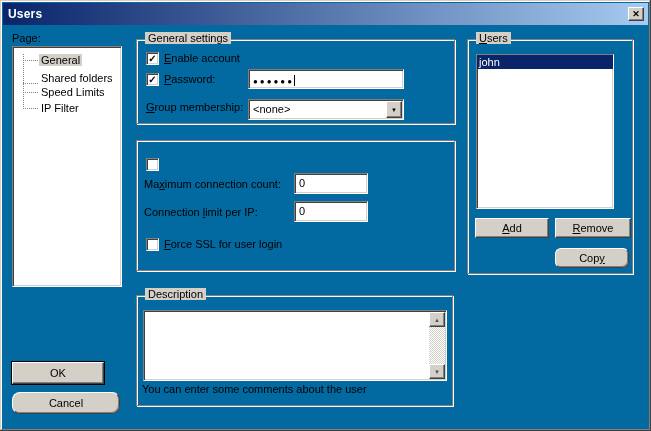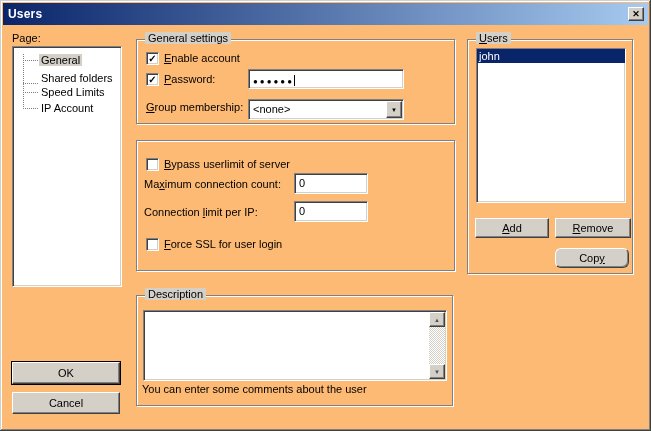--- a/index.html
+++ b/index.html
@@ -1,20 +1,20 @@
 <!DOCTYPE html>
 <html><head>
 <meta charset="utf-8">
 <style>
   * { margin:0; padding:0; box-sizing:border-box; }
   html,body { width:651px; height:431px; }
   body { font-family:"Liberation Sans", sans-serif; font-size:11px; color:#000; }
 
   .window {
-    position:relative; width:651px; height:431px; background:#fdba74;
+    position:relative; width:651px; height:431px; background:#0369a1;
     box-shadow: inset -1px -1px 0 #404040, inset 1px 1px 0 #d4d0c8,
                 inset -2px -2px 0 #808080, inset 2px 2px 0 #ffffff;
     overflow:hidden;
   }
 
   .titlebar {
     position:absolute; left:3px; top:3px; right:3px; height:22px;
     background:linear-gradient(to right,#0a246a,#a6caf0);
     display:flex; align-items:center; padding-left:5px;
   }
@@ -118,21 +118,21 @@
     <div class="tree-item" style="top:21px;align-items:flex-end;">
       <span class="hline"></span>
       <span class="ti-label">Shared folders</span>
     </div>
     <div class="tree-item" style="top:37px;">
       <span class="hline"></span>
       <span class="ti-label">Speed Limits</span>
     </div>
     <div class="tree-item" style="top:53px;">
       <span class="hline"></span>
-      <span class="ti-label">IP Account</span>
+      <span class="ti-label">IP Filter</span>
     </div>
   </div>
 
   <div class="groupbox" style="left:136px; top:39px; width:319px; height:85px;">
     <span class="glabel">General settings</span>
 
     <div class="checkbox" style="left:9px; top:12px;">✓</div>
     <div class="label" style="left:27px; top:12px;"><span></span><span class="ul">E</span><span>nable account</span></div>
 
     <div class="checkbox" style="left:9px; top:33px;">✓</div>
@@ -141,21 +141,20 @@
 
     <div class="label" style="left:9px; top:61px;"><span></span><span class="ul">G</span><span>roup membership:</span></div>
     <div class="combo sunken" style="left:111px; top:59px; width:156px; height:21px;">
       <span class="combo-text">&lt;none&gt;</span>
       <span class="combo-arrow">▼</span>
     </div>
   </div>
 
   <div class="groupbox" style="left:136px; top:140px; width:319px; height:131px;">
     <div class="checkbox" style="left:9px; top:17px;"></div>
-    <div class="label" style="left:27px; top:17px;"><span></span><span class="ul">B</span><span>ypass userlimit of server</span></div>
 
     <div class="label" style="left:7px; top:37px;"><span>Ma</span><span class="ul">x</span><span>imum connection count:</span></div>
     <div class="field sunken" style="left:157px; top:32px; width:74px; height:21px;">0</div>
 
     <div class="label" style="left:7px; top:65px;"><span>Connection </span><span class="ul">l</span><span>imit per IP:</span></div>
     <div class="field sunken" style="left:157px; top:60px; width:74px; height:21px;">0</div>
 
     <div class="checkbox" style="left:9px; top:97px;"></div>
     <div class="label" style="left:27px; top:97px;"><span></span><span class="ul">F</span><span>orce SSL for user login</span></div>
   </div>
@@ -168,31 +167,31 @@
         <div class="sb-btn sb-up">▲</div>
         <div class="sb-btn sb-down">▼</div>
       </div>
     </div>
     <div class="label" style="left:5px; top:87px;">You can enter some comments about the user</div>
   </div>
 
   <div class="groupbox" style="left:467px; top:39px; width:166px; height:235px;">
     <span class="glabel"><span></span><span class="ul">U</span><span>sers</span></span>
 
-    <div class="listbox sunken" style="left:8px; top:8px; width:150px; height:155px;">
+    <div class="listbox sunken" style="left:8px; top:14px; width:138px; height:155px;">
       <div class="list-row selected" style="background: rgb(10, 36, 106); color: rgb(255, 255, 255);">john</div>
     </div>
 
     <div class="btn" style="left:7px; top:178px; width:74px; height:20px;">
         <span><span></span><span class="ul">A</span><span>dd</span></span>
       </div>
     <div class="btn" style="left:87px; top:178px; width:76px; height:20px;">
         <span><span></span><span class="ul">R</span><span>emove</span></span>
       </div>
     <div class="btn" style="left:87px; top:208px; width:74px; height:20px;border-radius:6px;">
         <span><span>Cop</span><span class="ul">y</span><span></span></span>
       </div>
   </div>
 
-  <div class="btn default" style="left:12px; top:362px; width:108px; height:22px;">OK</div>
-  <div class="btn" style="left:12px; top:392px; width:108px; height:22px;">Cancel</div>
+  <div class="btn default" style="left:12px; top:362px; width:92px; height:22px;">OK</div>
+  <div class="btn" style="left:12px; top:392px; width:108px; height:22px;border-radius:8px;">Cancel</div>
 
 </div>
 
 </body></html>

